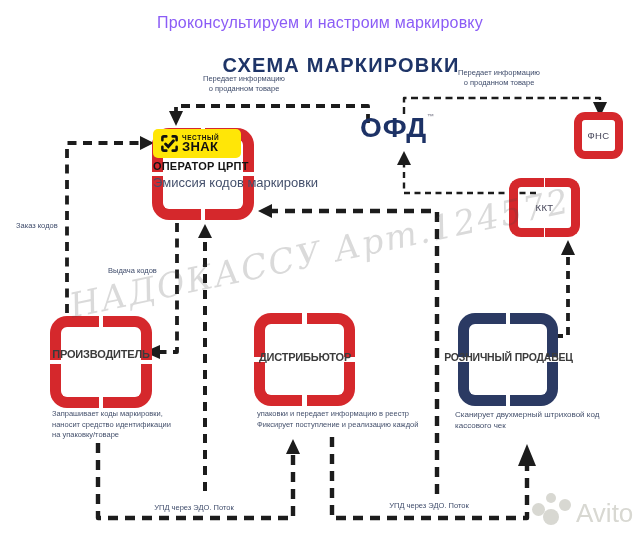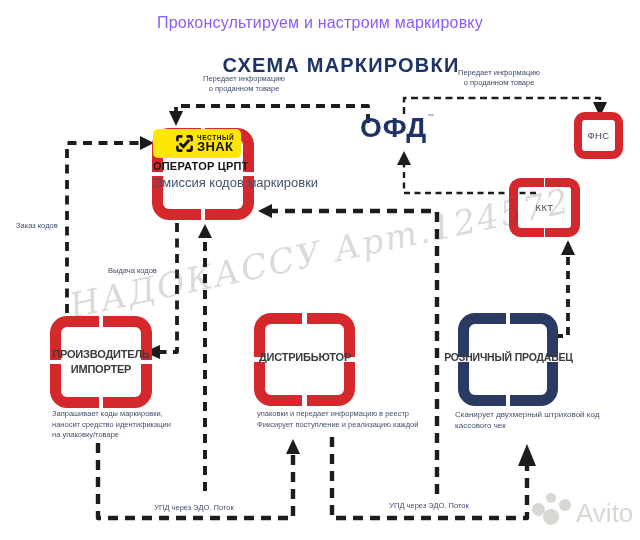--- a/index.html
+++ b/index.html
@@ -28,21 +28,21 @@
              justify-content:center;font-size:9.5px;color:#46465a;letter-spacing:.3px}
 
   
   .ntitle{font-weight:bold;color:#3b3b3b;text-align:center;font-size:11px;line-height:14.5px;letter-spacing:-.2px}
   .desc{color:#44506c;font-size:7.5px;line-height:10.5px}
   .desc div{white-space:nowrap}
   .elabel{color:#3f4c6b;font-size:7.5px;line-height:10px}
 
   
   .chz{left:153px;top:129px;width:88px;height:29px;background:#ffe607;border-radius:5px;
-       display:flex;align-items:center;gap:3px;padding-left:22px;box-sizing:border-box;z-index:3}
+       display:flex;align-items:center;gap:3px;padding-left:7px;box-sizing:border-box;z-index:3}
   .chz .words{display:flex;flex-direction:column;justify-content:center}
   .chz .w1{font-size:6.5px;font-weight:bold;color:#111;letter-spacing:.6px;line-height:7px}
   .chz .w2{font-size:13px;font-weight:bold;color:#111;line-height:12px;letter-spacing:.4px}
 
   .optitle{left:153px;top:160px;font-size:11px;font-weight:bold;color:#141414;letter-spacing:.2px}
   .opsub{left:153px;top:175px;font-size:13px;color:#44506c}
 
   .ofd{left:360px;top:112px;font-size:28px;font-weight:bold;color:#1d3266;letter-spacing:1px}
   .ofd sup{font-size:7px;color:#8a8a98;vertical-align:top;line-height:10px}
 
@@ -146,21 +146,20 @@
 </div>
 
 <div class="qr red big z2" style="left:50px;top:316px;width:102px;height:92px">
   <i class="tl"></i>
     <i class="tr"></i>
   <i class="bl"></i>
     <i class="br"></i>
 </div>
 <div class="abs ntitle z2" style="left:40px;top:347px;width:122px">
   <div>ПРОИЗВОДИТЕЛЬ</div>
-    <div>ИМПОРТЕР</div>
 </div>
 <div class="abs desc z2" style="left:52px;top:409px">
   <div>Запрашивает коды маркировки,</div>
     <div>наносит средство идентификации</div>
     <div>на упаковку/товаре</div>
 </div>
 
 <div class="qr red big z2" style="left:254px;top:313px;width:101px;height:93px">
   <i class="tl"></i>
     <i class="tr"></i>

